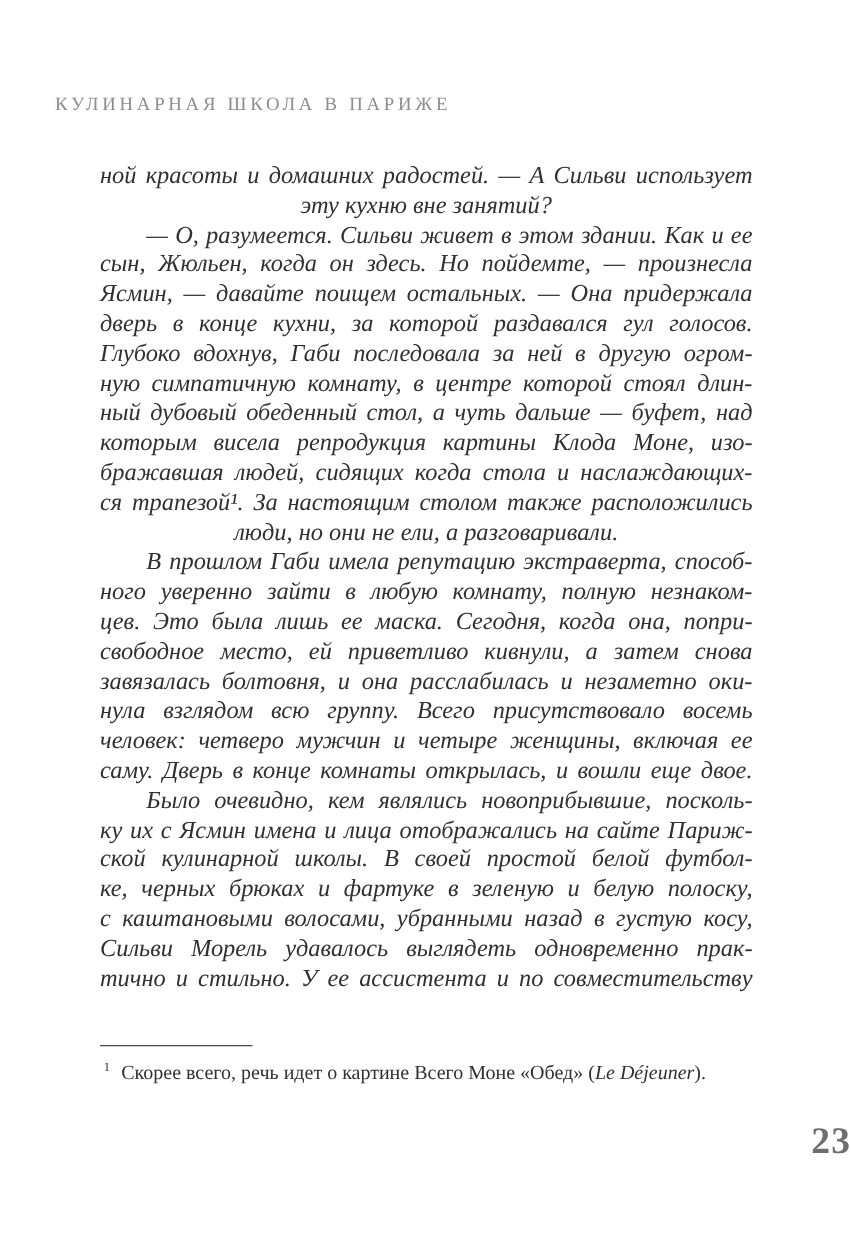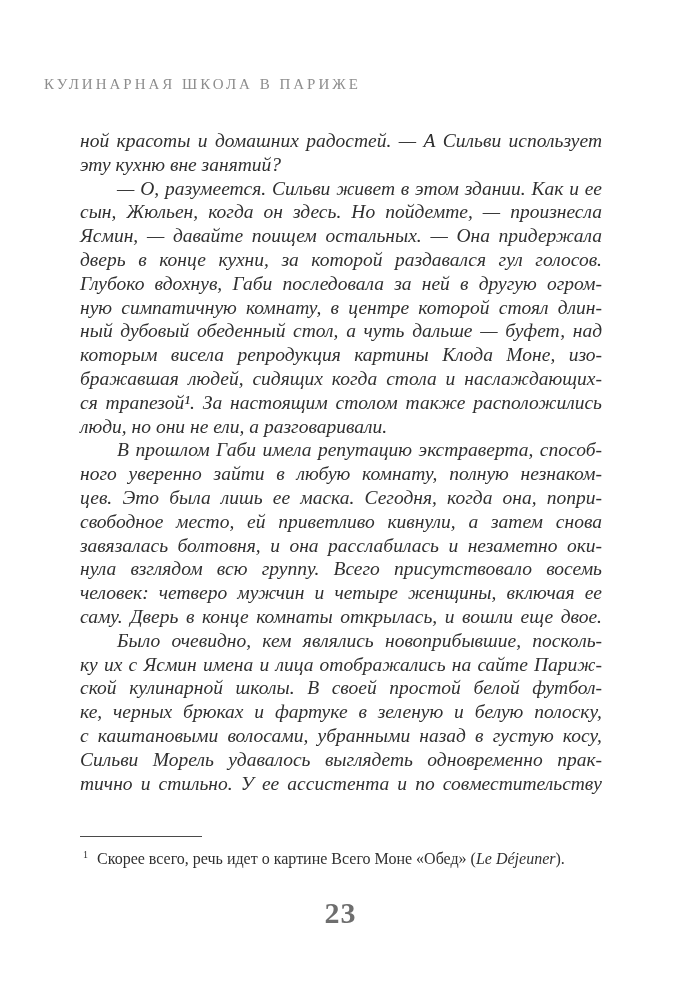--- a/index.html
+++ b/index.html
@@ -39,21 +39,21 @@
     height: 23.8px;
     line-height: 23.8px;
     white-space: normal;
     font-style: italic;
   }
   .line.justify {
     text-align: justify;
     text-align-last: justify;
   }
   .line.left {
-    text-align: left;
+    text-align: center;
   }
   .line.indent {
     padding-left: 37px;
   }
   .footnote-separator {
     position: absolute;
     top: 836px;
     left: 80px;
     width: 122px;
     height: 0;
@@ -71,21 +71,21 @@
   .footnote sup {
     font-size: 10px;
     margin-right: 9px;
     margin-left: 3px;
   }
   .page-number {
     position: absolute;
     top: 896px;
     left: 0;
     width: 100%;
-    text-align: center;
+    text-align: right;
     font-size: 30px;
     font-weight: 600;
     color: #6e6e6e;
     letter-spacing: 1px;
   }
 </style>
 </head>
 <body>
 
 <div class="page">

